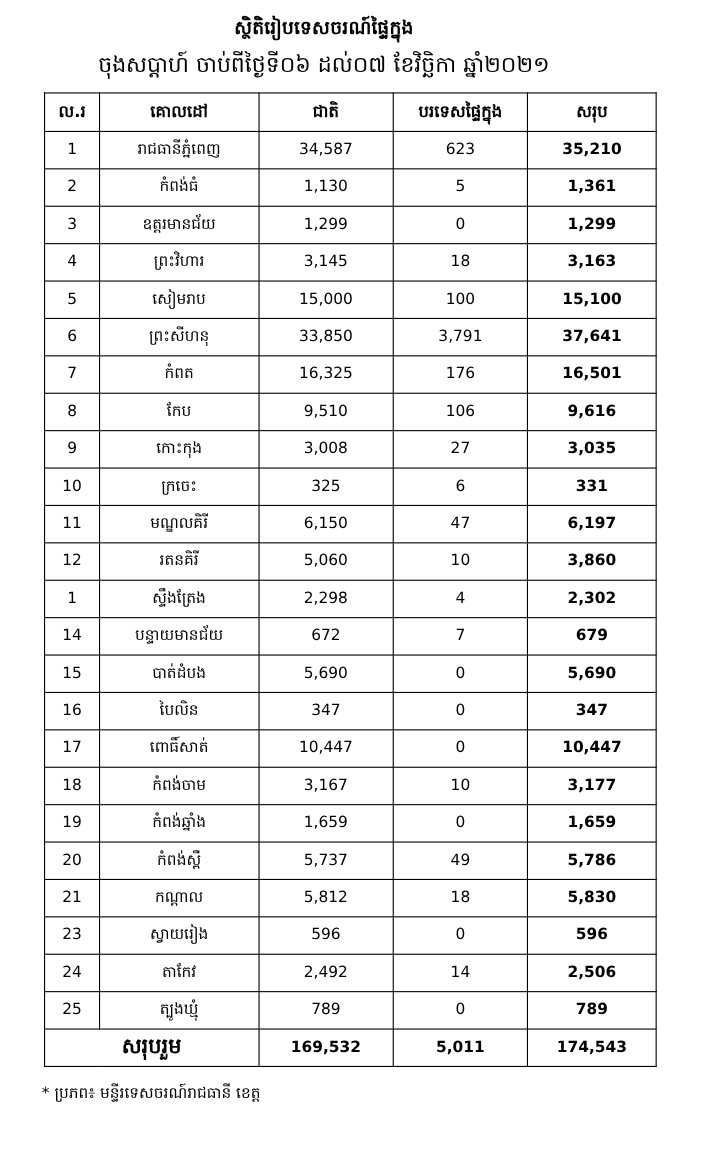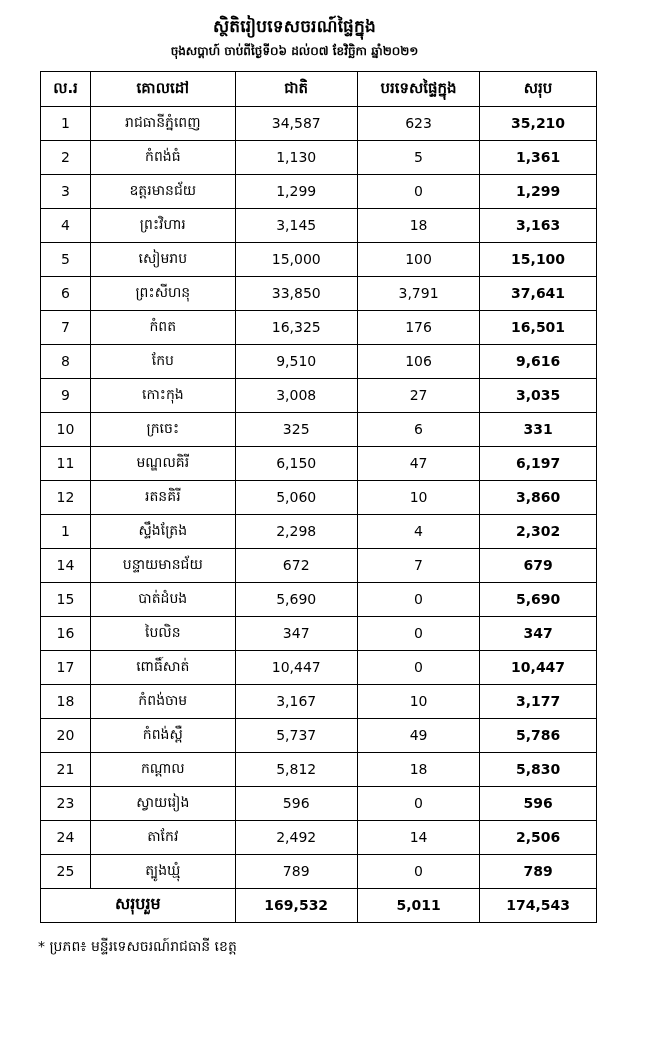--- a/index.html
+++ b/index.html
@@ -26,22 +26,22 @@
     text-align: center;
     margin-bottom: 10px;
   }
   .title-main {
     font-size: 17px;
     font-weight: bold;
     line-height: 1.5;
     letter-spacing: 0.2px;
   }
   .title-sub {
-    font-size: 12px;
-    font-weight: bold;
+    font-size: 20px;
+    font-weight: normal;
     line-height: 1.6;
     margin-top: 2px;
   }
   table.stats {
     border-collapse: collapse;
     width: 100%;
     table-layout: fixed;
     margin-left: 24px;
   }
   table.stats th, table.stats td {
@@ -65,21 +65,21 @@
 
   td.cell-no { font-size: 13px; }
   td.cell-name { font-size: 15px; }
   td.cell-num { font-size: 14px; }
   td.cell-total { font-size: 14px; font-weight: bold; }
 
   tr.total-row td {
     font-weight: bold;
   }
   tr.total-row td.cell-name {
-    font-size: 16px;
+    font-size: 19px;
   }
   tr.total-row td.cell-num,
   tr.total-row td.cell-total {
     font-size: 14px;
   }
   .footnote {
     margin-top: 14px;
     font-size: 14px;
     padding-left: 22px;
   }
@@ -233,20 +233,27 @@
           <td class="cell-total">10,447</td>
         </tr>
         <tr>
           <td class="cell-no">18</td>
           <td class="cell-name">កំពង់ចាម</td>
           <td class="cell-num">3,167</td>
           <td class="cell-num">10</td>
           <td class="cell-total">3,177</td>
         </tr>
         <tr>
+          <td class="cell-no">19</td>
+          <td class="cell-name">កំពង់ឆ្នាំង</td>
+          <td class="cell-num">1,659</td>
+          <td class="cell-num">0</td>
+          <td class="cell-total">1,659</td>
+        </tr>
+        <tr>
           <td class="cell-no">20</td>
           <td class="cell-name">កំពង់ស្ពឺ</td>
           <td class="cell-num">5,737</td>
           <td class="cell-num">49</td>
           <td class="cell-total">5,786</td>
         </tr>
         <tr>
           <td class="cell-no">21</td>
           <td class="cell-name">កណ្តាល</td>
           <td class="cell-num">5,812</td>

